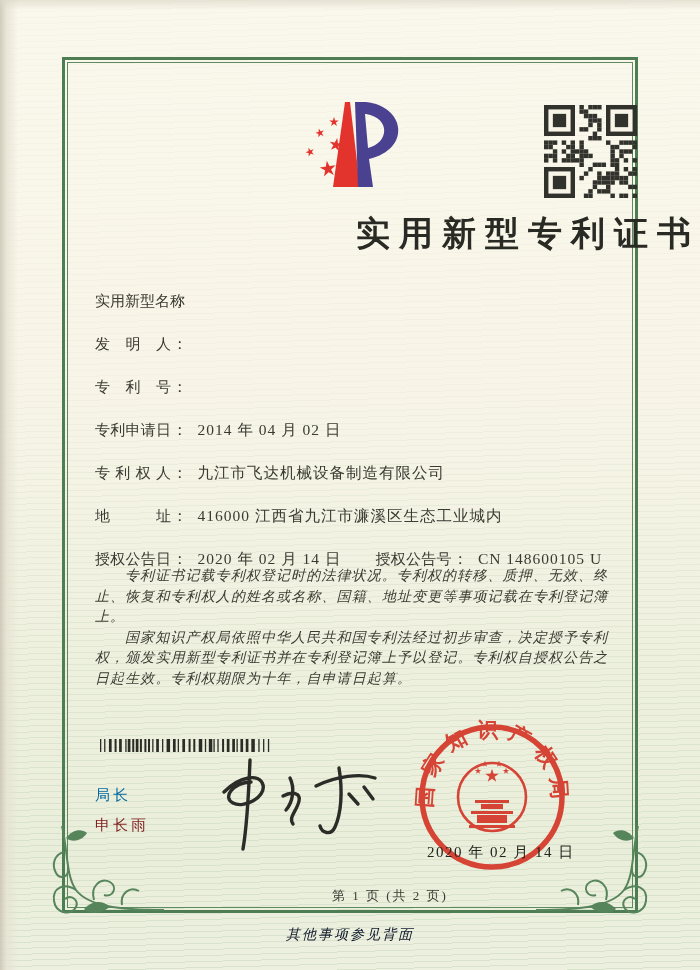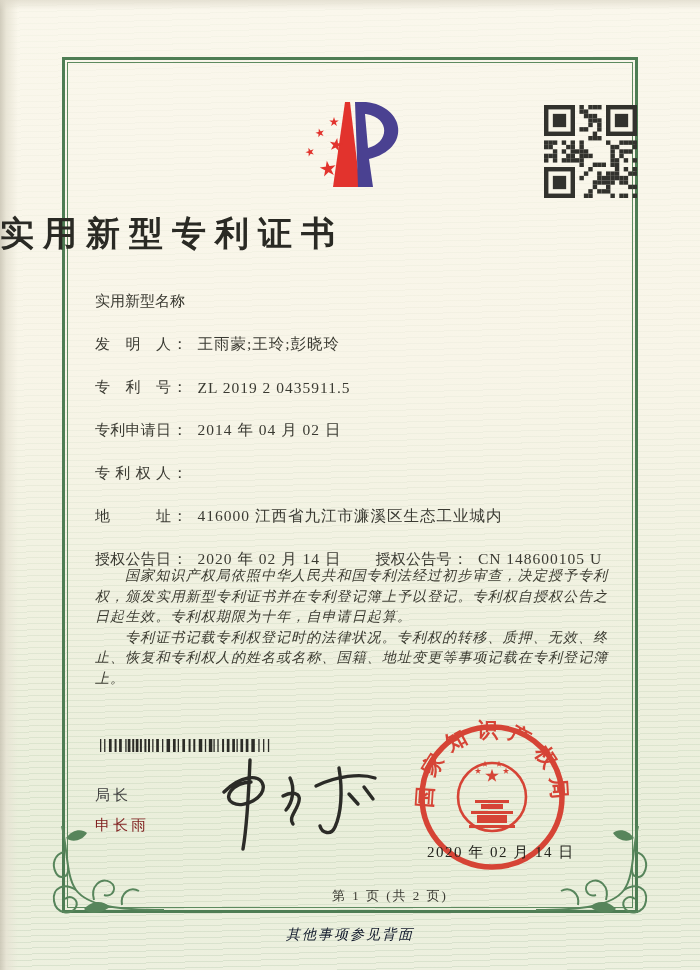--- a/index.html
+++ b/index.html
@@ -17,37 +17,37 @@
   .scan-top{position:absolute;left:0;top:0;right:0;height:10px;pointer-events:none;
     background:linear-gradient(180deg,#ddd8c9 0,rgba(221,216,201,0) 100%);opacity:.7;}
   
   .frame{position:absolute;left:62px;top:57px;width:570px;height:850px;
     border:3px solid #4e7d54;}
   .frame-inner{position:absolute;inset:2px;border:1px solid #5d8a5f;}
   
   .cert-no{position:absolute;left:94px;top:92px;font-size:15px;letter-spacing:3.5px;color:#3c3c35;}
   .logo{position:absolute;left:281px;top:97px;width:142px;height:98px;}
   .qr{position:absolute;left:544px;top:105px;width:93px;height:93px;}
-  .title{position:absolute;left:0;top:211px;width:700px;text-align:left;
+  .title{position:absolute;left:0;top:211px;width:700px;text-align:right;
     font-size:34px;font-weight:600;color:#2a2a24;letter-spacing:9px;}
   
   .fields{position:absolute;left:95px;top:280px;width:520px;color:#3a3a32;}
   .frow{height:43px;display:flex;align-items:center;font-size:15.5px;white-space:nowrap;}
   .flabel{display:inline-flex;justify-content:space-between;width:76px;font-size:15px;}
   .fcolon{margin-left:1px;}
   .fvalue{margin-left:10px;letter-spacing:1px;}
   .fpair2{margin-left:34px;}
   
   .paras{position:absolute;left:95px;top:566px;width:520px;font-size:14px;line-height:20.5px;
     font-style:italic;color:#3b3b31;letter-spacing:1.1px;}
   .paras p{margin:0;text-indent:30px;}
   
   .barcode{position:absolute;left:100px;top:739px;width:175px;height:13px;}
   
-  .officer-title{position:absolute;left:95px;top:786px;font-size:15px;letter-spacing:3px;color:#404040;}
+  .officer-title{position:absolute;left:95px;top:786px;font-size:15px;letter-spacing:3px;color:#0369a1;}
   .officer-name{position:absolute;left:95px;top:816px;font-size:15px;letter-spacing:3px;color:#7f1d1d;}
   .signature{position:absolute;left:198px;top:752px;width:185px;height:105px;}
   
   .seal{position:absolute;left:412px;top:717px;width:160px;height:160px;opacity:.93;}
   .seal-date{position:absolute;left:427px;top:843px;font-size:15px;letter-spacing:1.5px;color:#25251f;z-index:5;}
   
   .page-num{position:absolute;left:0;top:887px;width:700px;text-align:center;
     font-size:13px;letter-spacing:2px;color:#3a3a32;padding-left:40px;}
   .back-note{position:absolute;left:0;top:926px;width:700px;text-align:center;
     font-size:14px;font-style:italic;letter-spacing:2px;color:#0f172a;}
@@ -226,50 +226,49 @@
         </span>
         <span class="fcolon">：</span>
     </div>
     <div class="frow">
       <span class="flabel">
           <span>发</span>
           <span>明</span>
           <span>人</span>
         </span>
         <span class="fcolon">：</span>
-      <span class="fvalue">王雨蒙;王玲;彭晓玲</span>
     </div>
     <div class="frow">
       <span class="flabel">
           <span>专</span>
           <span>利</span>
           <span>号</span>
         </span>
         <span class="fcolon">：</span>
-      <span class="fvalue">ZL 2019 2 0435911.5</span>
     </div>
     <div class="frow">
       <span class="flabel">
           <span>专</span>
           <span>利</span>
           <span>申</span>
           <span>请</span>
           <span>日</span>
         </span>
         <span class="fcolon">：</span>
       <span class="fvalue">2014 年 04 月 02 日</span>
     </div>
     <div class="frow">
       <span class="flabel">
           <span>专</span>
           <span>利</span>
           <span>权</span>
           <span>人</span>
         </span>
         <span class="fcolon">：</span>
+      <span class="fvalue">九江市飞达机械设备制造有限公司</span>
     </div>
     <div class="frow">
       <span class="flabel">
           <span>地</span>
           <span>址</span>
         </span>
         <span class="fcolon">：</span>
       <span class="fvalue">416000 江西省九江市濂溪区生态工业城内</span>
     </div>
     <div class="frow">
@@ -286,22 +285,22 @@
             <span>授</span>
             <span>权</span>
             <span>公</span>
             <span>告</span>
             <span>号</span>
           </span><span class="fcolon">：</span><span class="fvalue">CN 148600105 U</span></span>
     </div>
   </div>
 
   <div class="paras">
+    <p>专利证书记载专利权登记时的法律状况。专利权的转移、质押、无效、终止、恢复和专利权人的姓名或名称、国籍、地址变更等事项记载在专利登记簿上。</p>
     <p>国家知识产权局依照中华人民共和国专利法经过初步审查，决定授予专利权，颁发实用新型专利证书并在专利登记簿上予以登记。专利权自授权公告之日起生效。专利权期限为十年，自申请日起算。</p>
-    <p>专利证书记载专利权登记时的法律状况。专利权的转移、质押、无效、终止、恢复和专利权人的姓名或名称、国籍、地址变更等事项记载在专利登记簿上。</p>
   </div>
 
   <svg id="barcode-svg" class="barcode" viewBox="0 0 175 13">
       <rect x="0" y="0" width="1.3" height="13" fill="#2c2c27"></rect>
       <rect x="4.117481285333634" y="0" width="1.3" height="13" fill="#2c2c27"></rect>
       <rect x="8.946422946453094" y="0" width="2.7" height="13" fill="#2c2c27"></rect>
       <rect x="14.57693396806717" y="0" width="2" height="13" fill="#2c2c27"></rect>
       <rect x="19.086439168453218" y="0" width="2.7" height="13" fill="#2c2c27"></rect>
       <rect x="25.281837046146393" y="0" width="1.3" height="13" fill="#2c2c27"></rect>
       <rect x="27.753876274824144" y="0" width="2.7" height="13" fill="#2c2c27"></rect>

